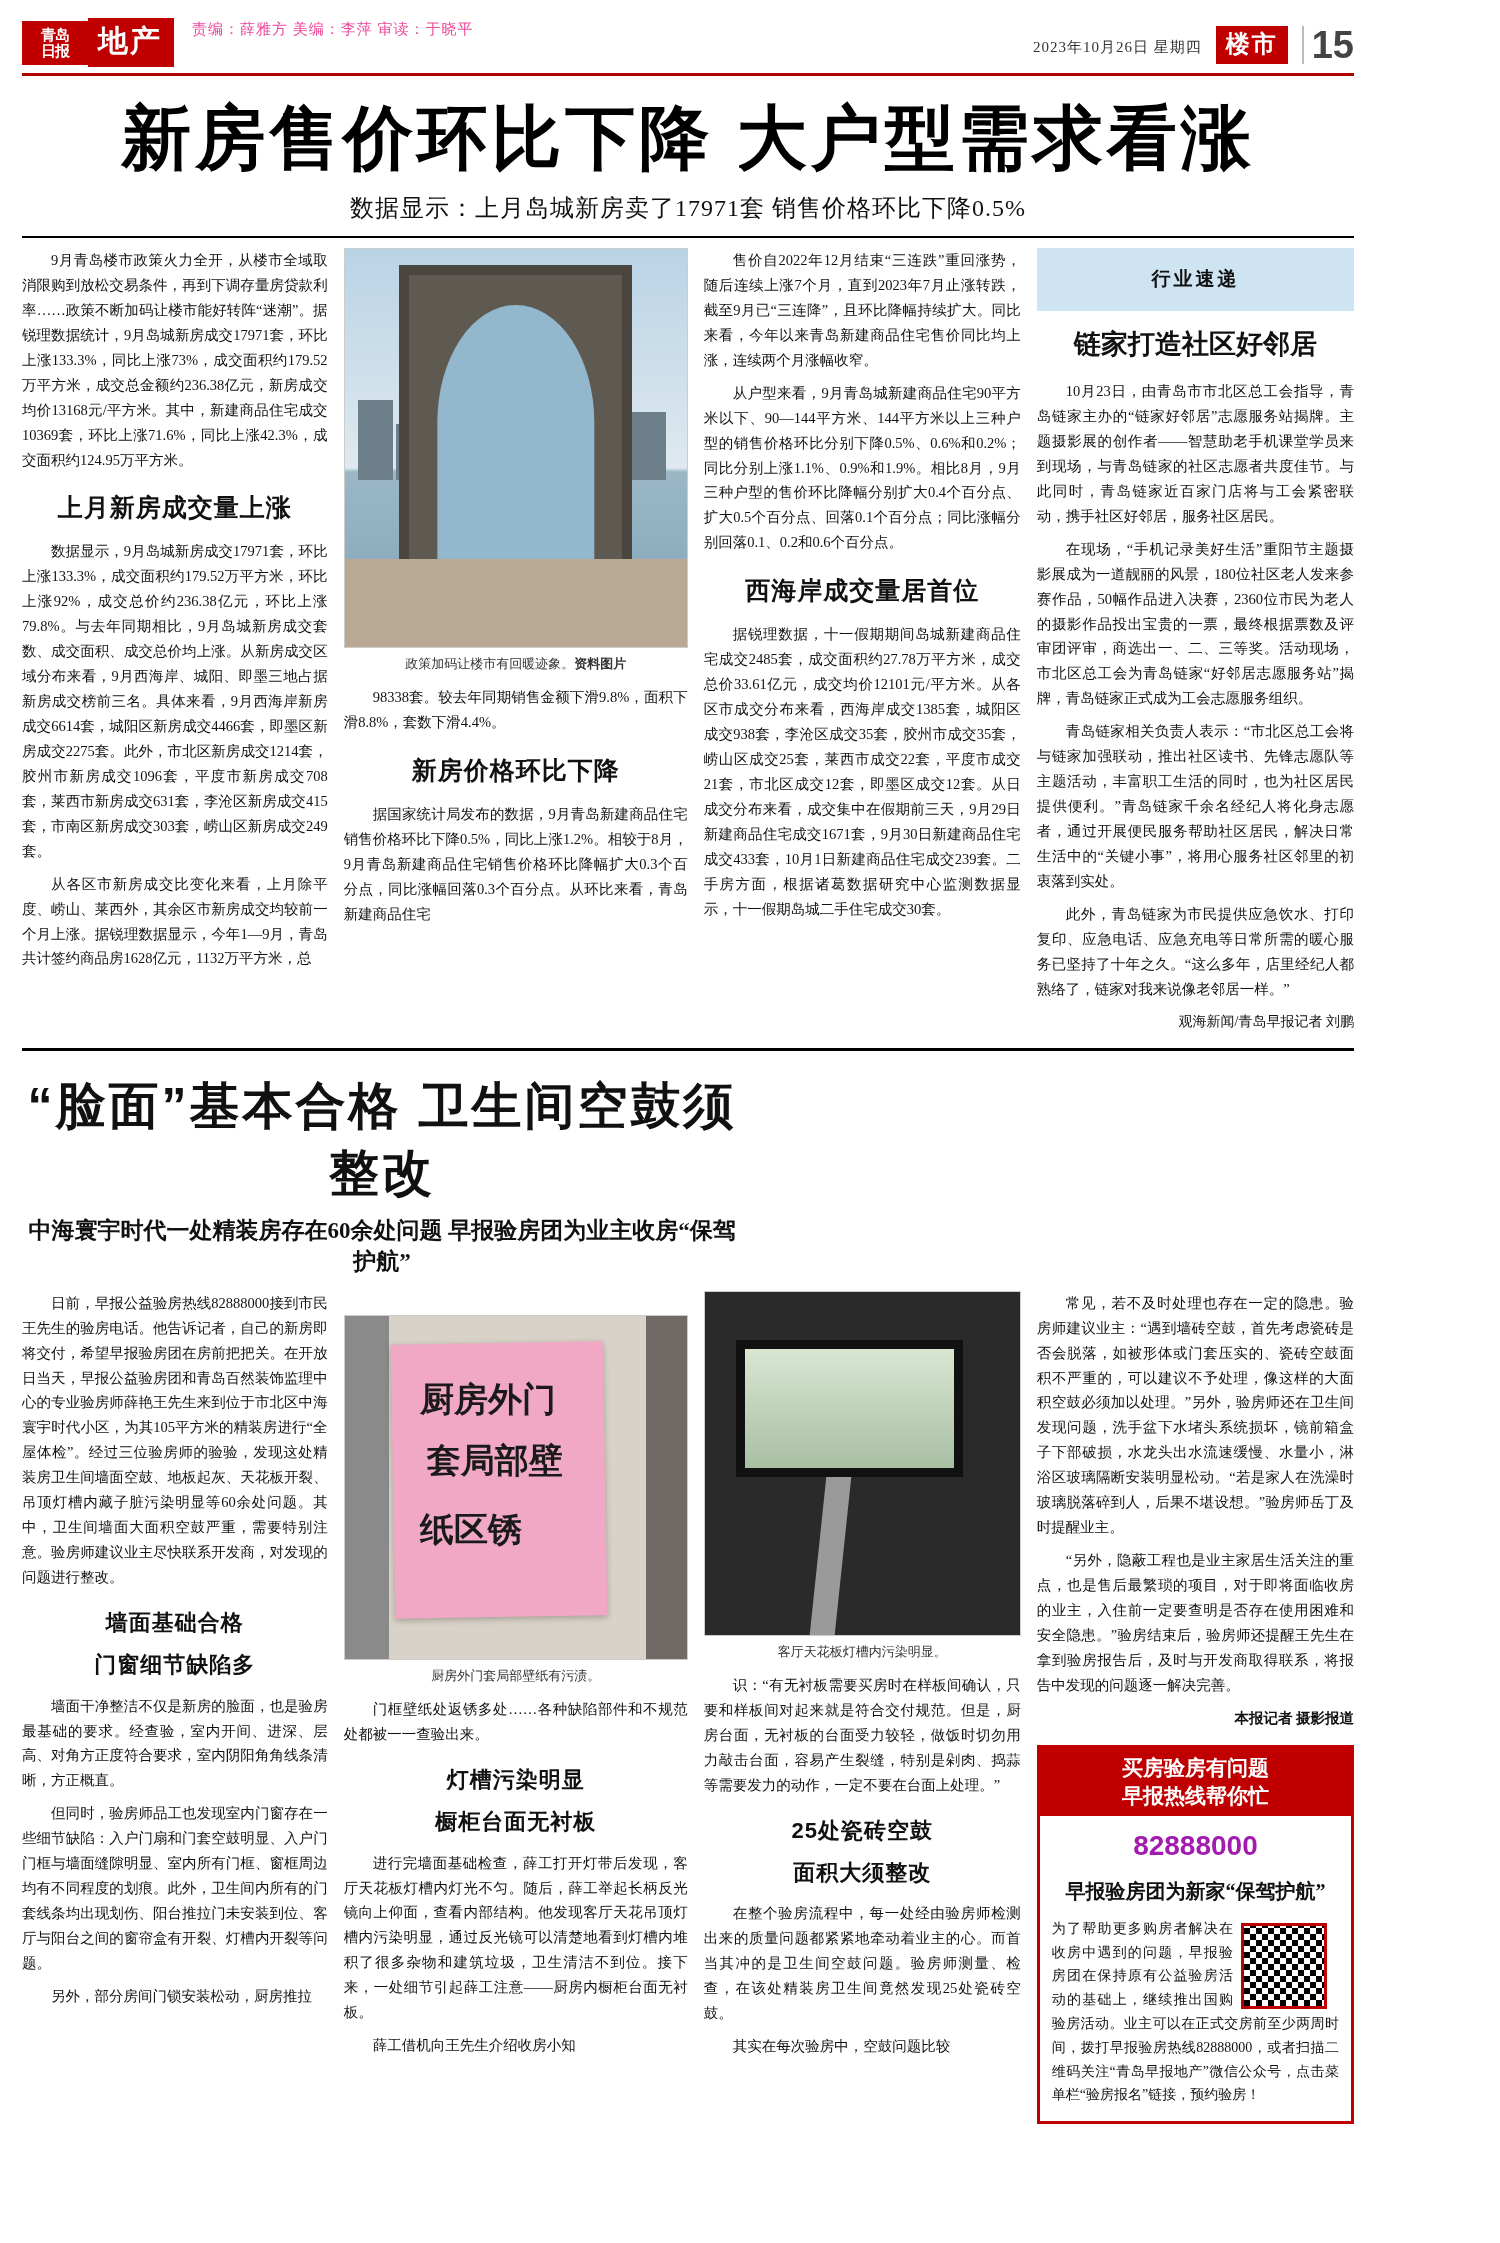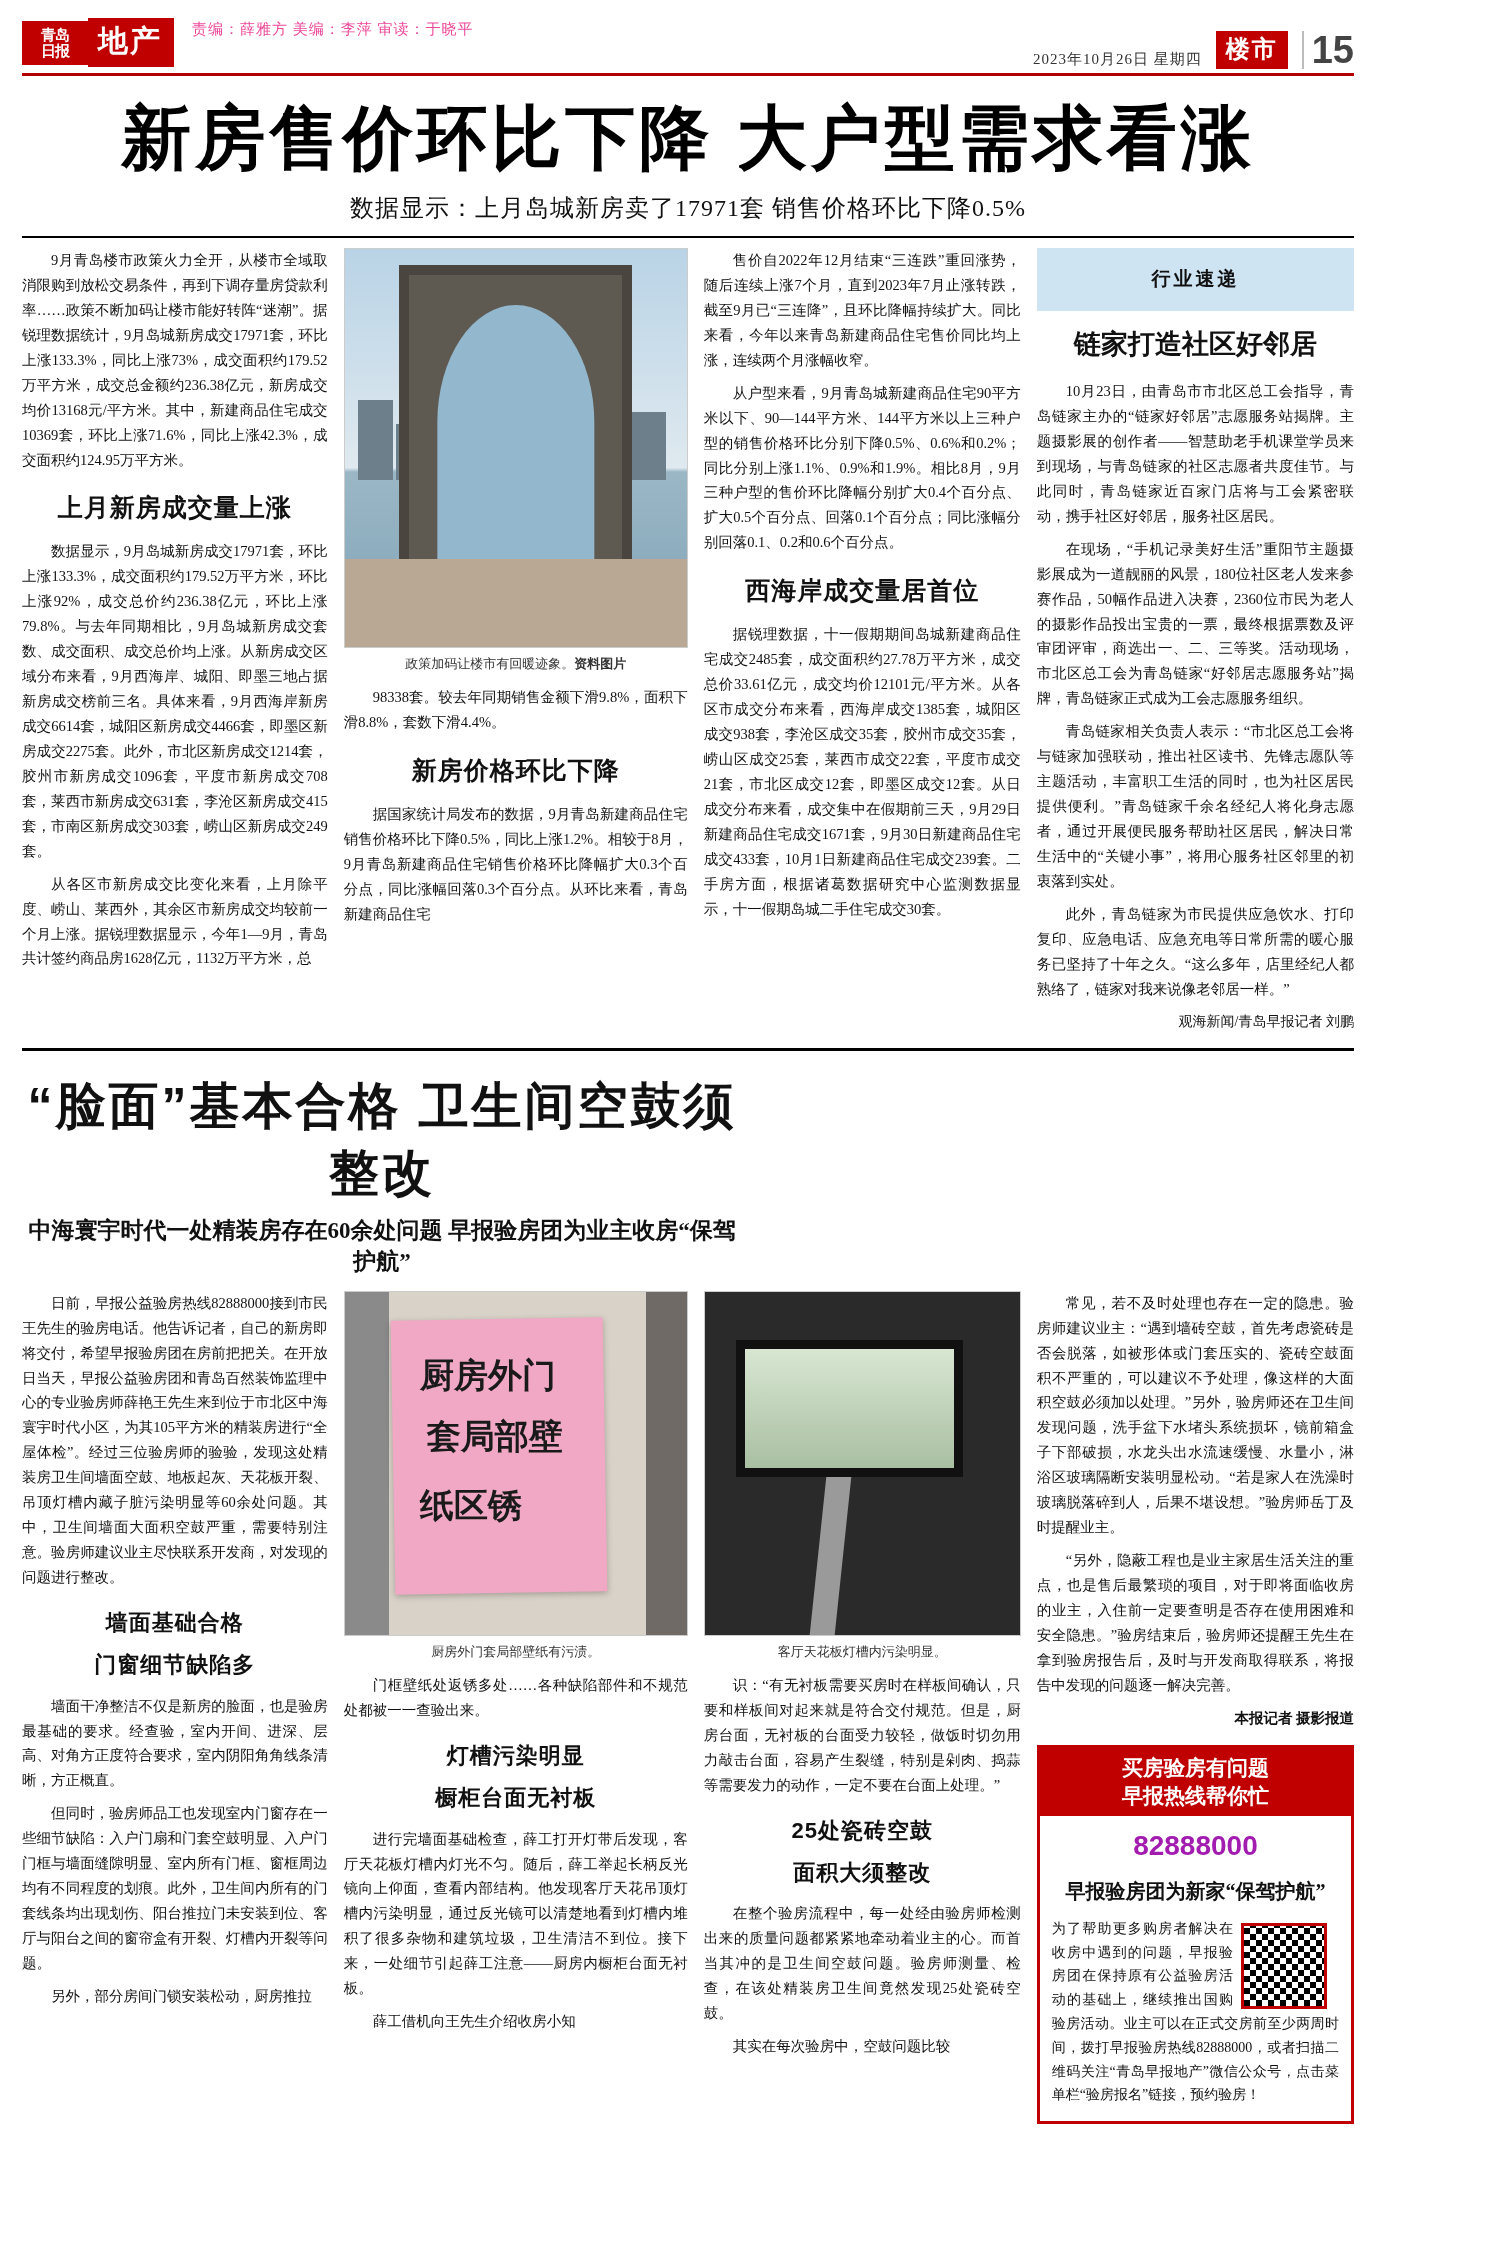--- a/index.html
+++ b/index.html
@@ -56,21 +56,21 @@
     display: flex;
     align-items: flex-start;
     padding-left: 18px;
     padding-top: 4px;
     font-size: 15px;
     letter-spacing: 1px;
     color: #ec4899;
   }
   .masthead-right {
     display: flex;
-    align-items: flex-end;
+    align-items: center;
     gap: 14px;
     padding-top: 4px;
   }
   .masthead-date { font-size: 15px; color: #333; letter-spacing: 1px; padding-top: 6px;}
   .section-tag {
     background: #c00000; color: #fff;
     font-size: 24px; font-weight: bold;
     padding: 2px 10px 4px 10px;
     letter-spacing: 2px;
   }
@@ -174,21 +174,21 @@
     font-family: "Liberation Sans", sans-serif;
     margin: 4px 0 8px 0;
   }
   .subhead2 {
     text-align: center;
     font-size: 23px;
     font-weight: bold;
     letter-spacing: 0px;
     margin-bottom: 14px;
   }
-  .ph2 { height: 345px; background:#d9d2c8; position:relative; }
+  .ph2 { height: 345px; background:#d9d2c8; position:relative;margin-top:24px; }
   .ph2 .note { position:absolute; left:14%; top:8%; width:62%; height:80%; background:#f0a8c4; transform:rotate(-1deg); box-shadow:0 2px 6px rgba(0,0,0,.25); }
   .ph2 .ink { position:absolute; color:#1a1a1a; font-size:34px; font-weight:bold; font-family:"Liberation Serif",serif; }
   .ph2 .wallL { position:absolute; left:0; top:0; bottom:0; width:13%; background:#8a8a8a; }
   .ph2 .wallR { position:absolute; right:0; top:0; bottom:0; width:12%; background:#6f6a66; }
 
   .ph3 { height: 345px; background:#2a2a2a; position:relative; }
   .ph3 .panel { position:absolute; left:10%; top:14%; width:72%; height:40%; background:linear-gradient(#d8e6d2,#a9bfa2); border:9px solid #111; }
   .ph3 .bar { position:absolute; left:36%; top:54%; width:8%; height:46%; background:#9a9a9a; transform:skewX(-6deg); }
 
   .redbox {

